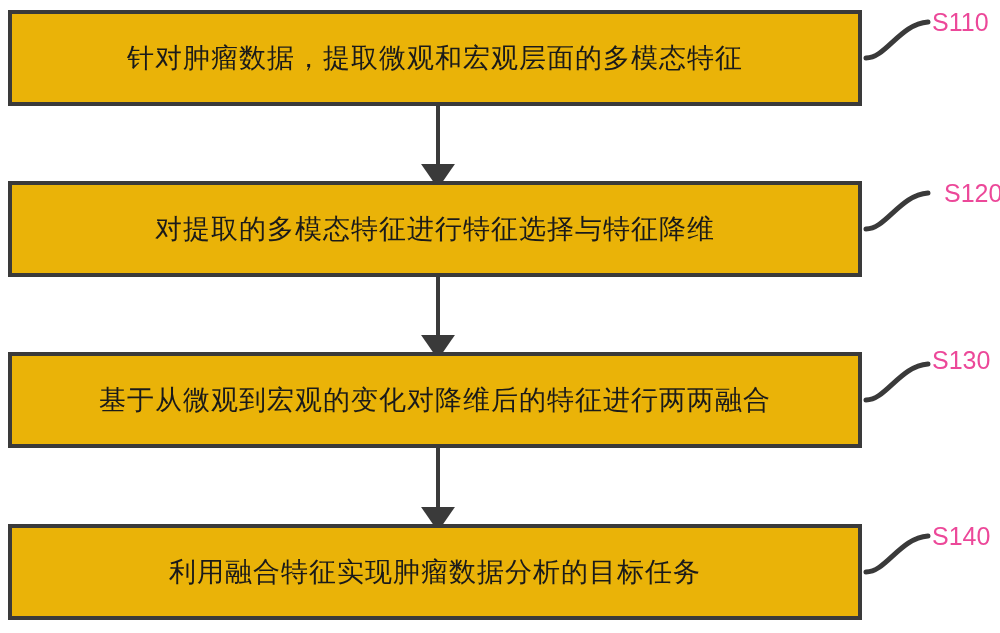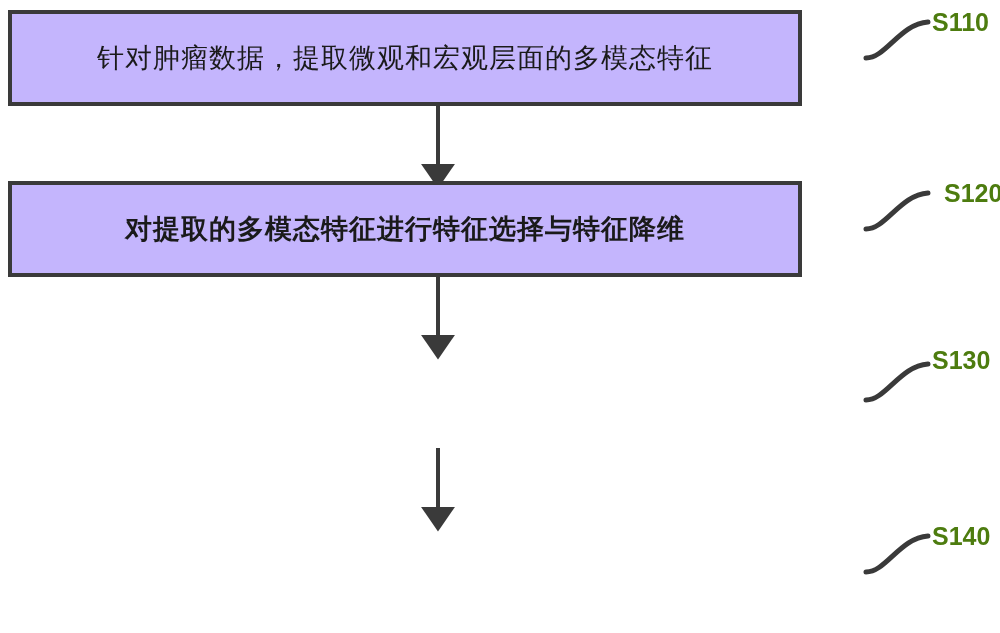--- a/index.html
+++ b/index.html
@@ -14,31 +14,31 @@
   #diagram-root {
     position: relative;
     width: 1000px;
     height: 633px;
     background: #ffffff;
     overflow: hidden;
   }
   .step-box {
     position: absolute;
     left: 8px;
-    width: 794px;
+    width: 854px;
     height: 96px;
     border: 4px solid #3a3a3a;
     box-sizing: border-box;
-    background: #c4b5fd;
+    background: #eab308;
     display: flex;
     align-items: center;
     justify-content: center;
   }
   .step-box-1 { top: 10px; }
-  .step-box-2 { top: 181px; font-weight: bold; }
+  .step-box-2 { top: 181px; }
   .step-box-3 { top: 352px; }
   .step-box-4 { top: 524px; }
 
   .step-text {
     font-family: "DejaVu Serif", "Liberation Serif", serif;
     font-size: 27px;
     line-height: 1.3;
     color: #1a1a1a;
     letter-spacing: 1px;
     text-align: center;
@@ -52,22 +52,22 @@
     top: 0;
     width: 1000px;
     height: 633px;
     pointer-events: none;
   }
 
   .step-label {
     position: absolute;
     font-family: "Liberation Sans", sans-serif;
     font-size: 25px;
-    font-weight: 700;
-    color: #4d7c0f;
+    font-weight: 400;
+    color: #ec4899;
     letter-spacing: 0px;
     white-space: nowrap;
     user-select: none;
   }
   .label-1 { left: 932px; top: 8px; }
   .label-2 { left: 932px; top: 179px; margin-left: 12px; }
   .label-3 { left: 932px; top: 346px; }
   .label-4 { left: 932px; top: 522px; }
 </style>
 </head>
@@ -95,20 +95,26 @@
   </svg>
 
   <div class="step-box step-box-1">
     <span class="step-text">针对肿瘤数据，提取微观和宏观层面的多模态特征</span>
   </div>
 
   <div class="step-box step-box-2">
     <span class="step-text">对提取的多模态特征进行特征选择与特征降维</span>
   </div>
 
+  <div class="step-box step-box-3">
+    <span class="step-text">基于从微观到宏观的变化对降维后的特征进行两两融合</span>
+  </div>
 
+  <div class="step-box step-box-4">
+    <span class="step-text">利用融合特征实现肿瘤数据分析的目标任务</span>
+  </div>
 
   <div class="step-label label-1">S110</div>
   <div class="step-label label-2">S120</div>
   <div class="step-label label-3">S130</div>
   <div class="step-label label-4">S140</div>
 
 </div>
 
 </body></html>

